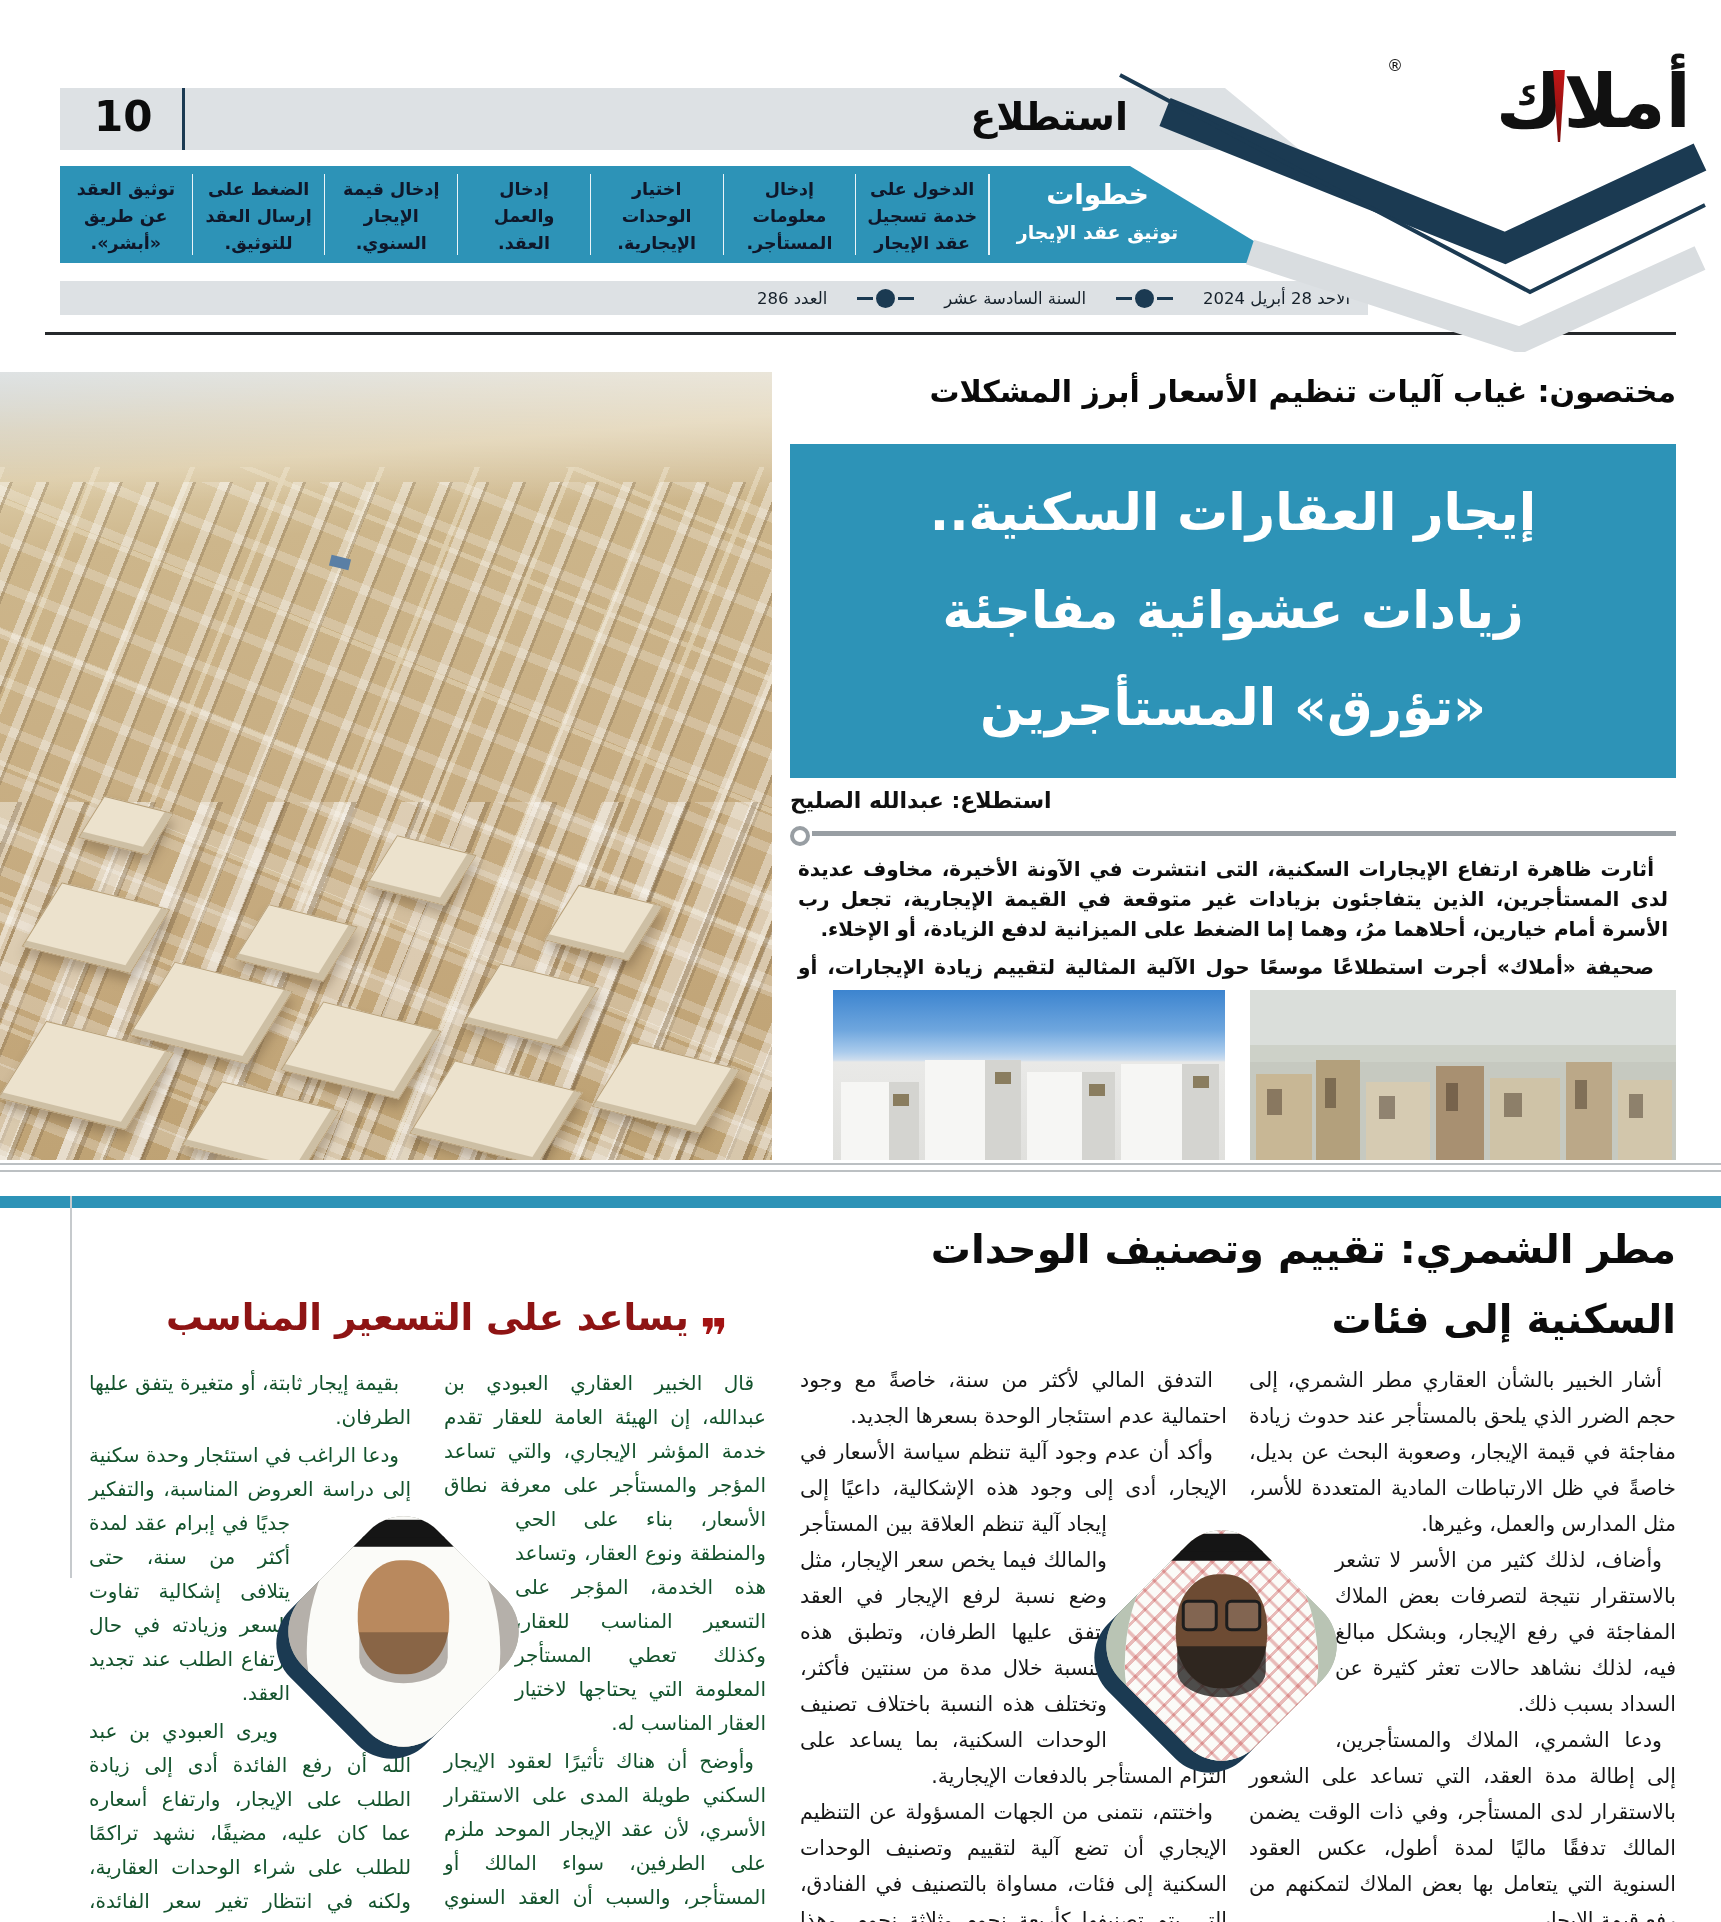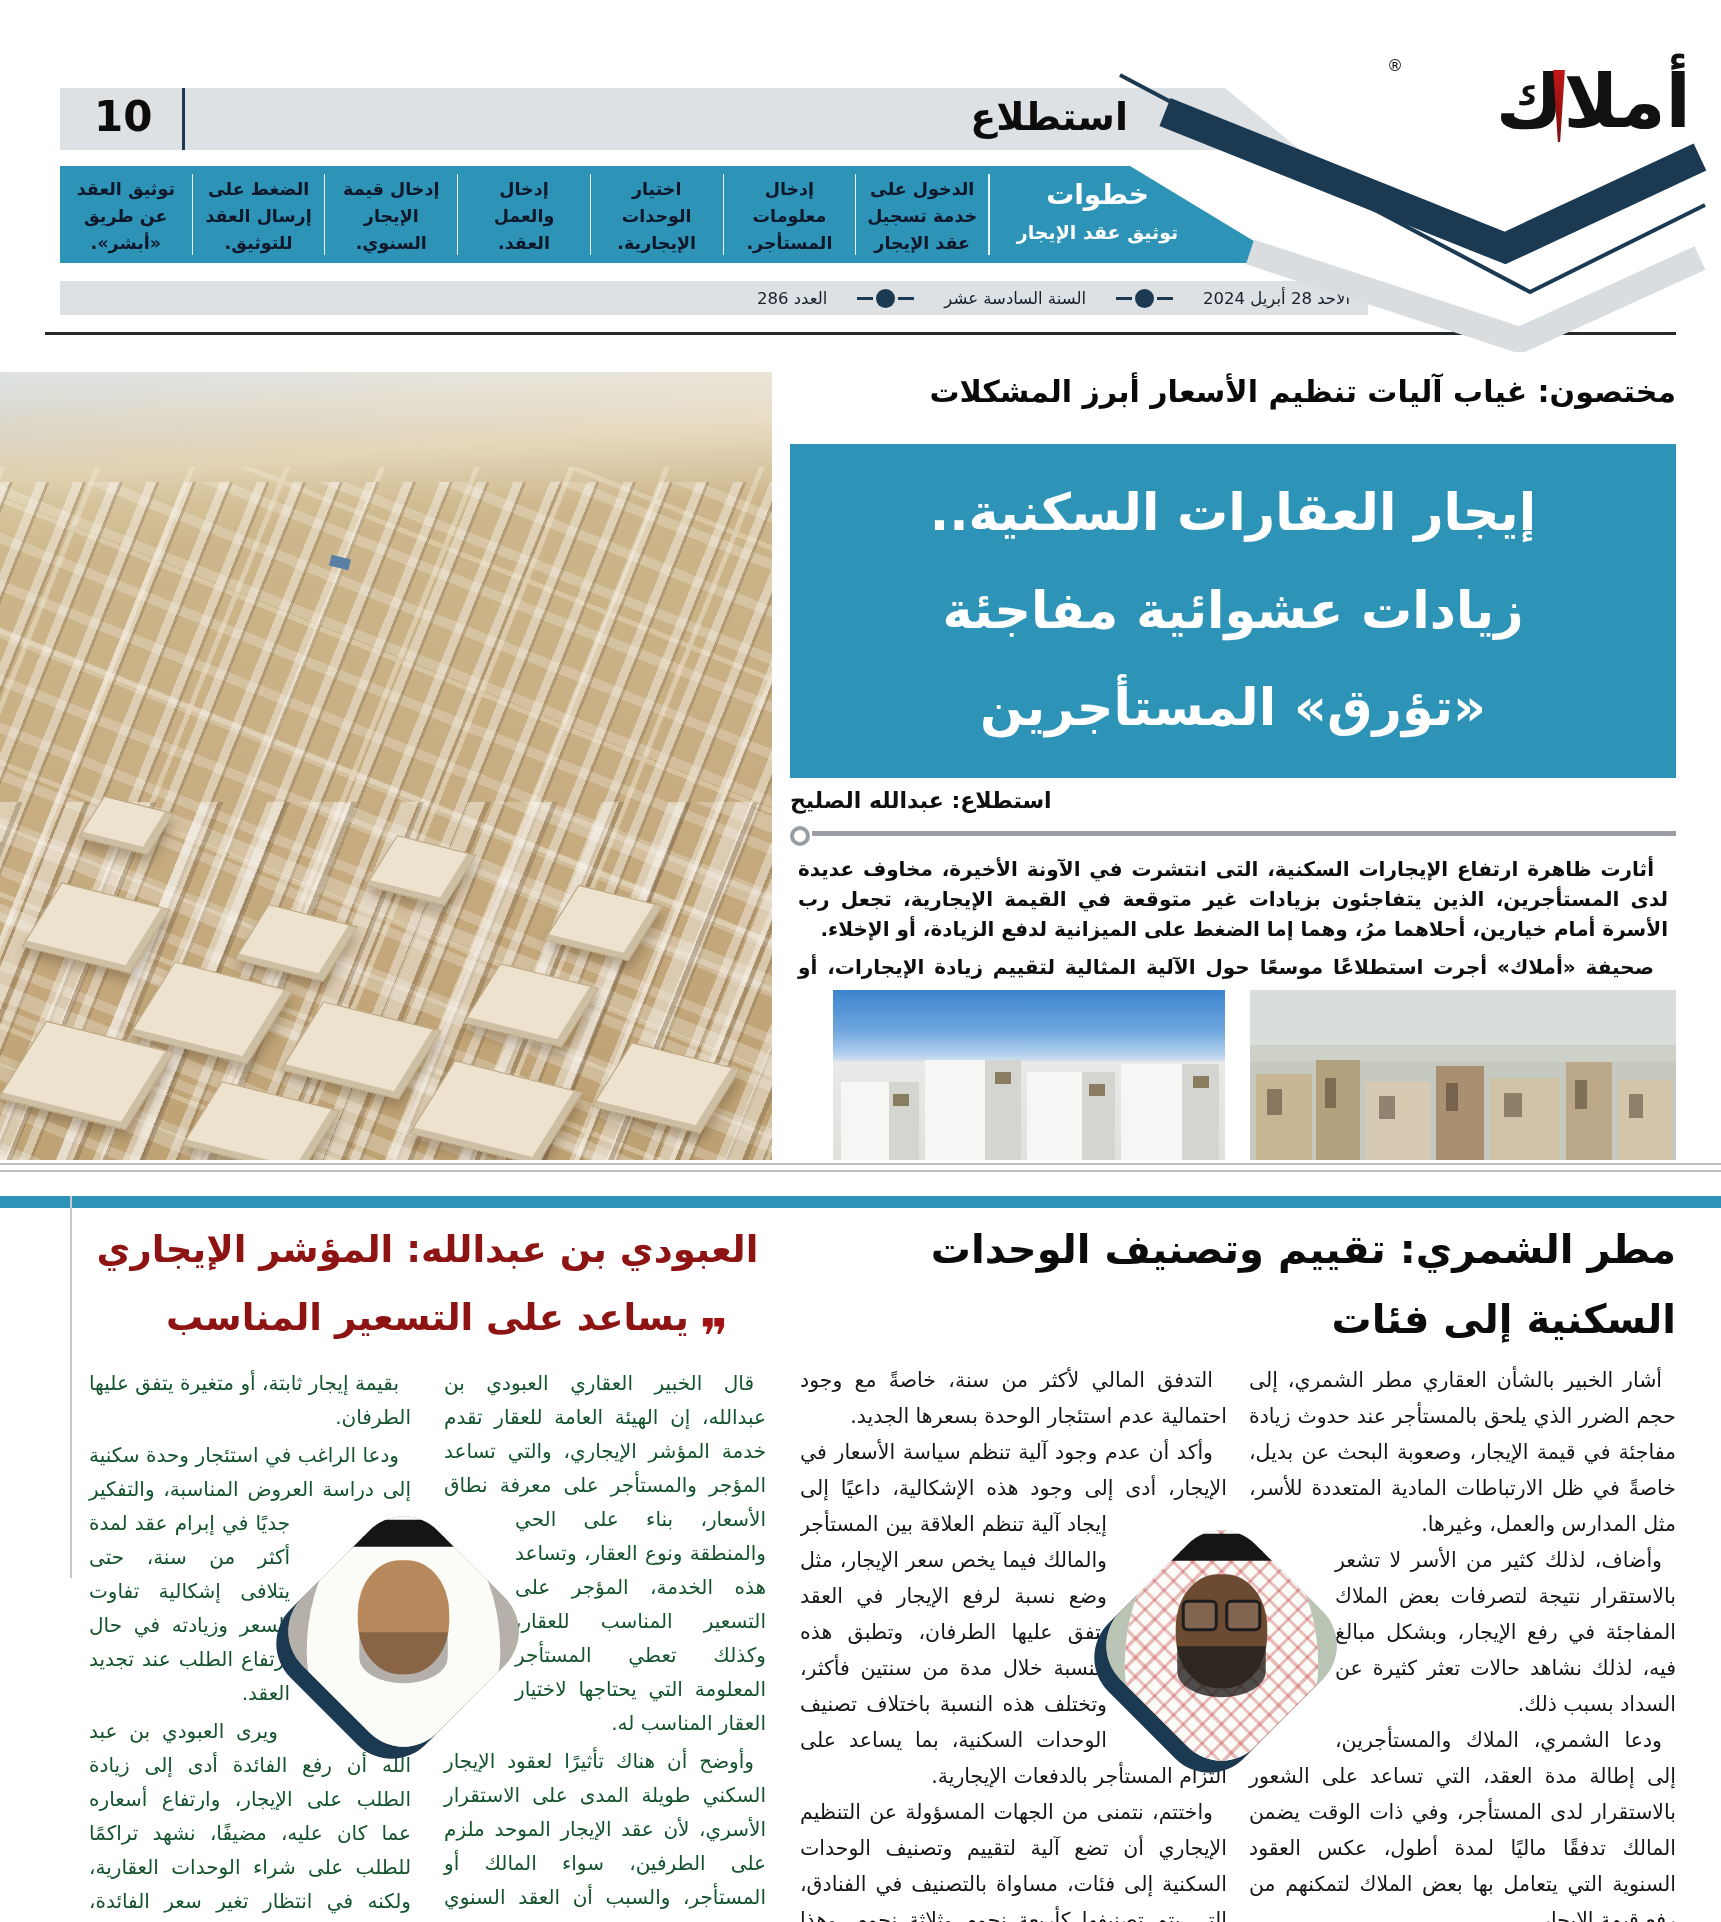--- a/index.html
+++ b/index.html
@@ -317,21 +317,21 @@
           </div>
         <div class="igal"></div>
         <div class="face"></div>
         <div class="glasses"></div>
         <div class="beard"></div>
       </div>
     </div>
   </div>
 
   <h2 class="aboudi-head">
-    <span>العبودي بن عبدالله: المؤشر الإيجاري</span><br>
+    <br>
     <span>يساعد على التسعير المناسب</span>
   </h2>
   <div class="cols cols-aboudi">
     <div class="col">
       <div class="sp-aboudi-r"></div>
       <p>قال الخبير العقاري العبودي بن عبدالله، إن الهيئة العامة للعقار تقدم خدمة المؤشر الإيجاري، والتي تساعد المؤجر والمستأجر على معرفة نطاق الأسعار، بناء على الحي والمنطقة ونوع العقار، وتساعد هذه الخدمة، المؤجر على التسعير المناسب للعقار، وكذلك تعطي المستأجر المعلومة التي يحتاجها لاختيار العقار المناسب له.</p>
       <p>وأوضح أن هناك تأثيرًا لعقود الإيجار السكني طويلة المدى على الاستقرار الأسري، لأن عقد الإيجار الموحد ملزم على الطرفين، سواء المالك أو المستأجر، والسبب أن العقد السنوي قد يخضع لزيادة الطلب، ويتفاوت فيه سعر الإيجار، بخلاف العقود التي تبرم لمدة ثلات أو خمس سنوات</p>
     </div>
     <div class="col">
       <div class="sp-aboudi-l"></div>

